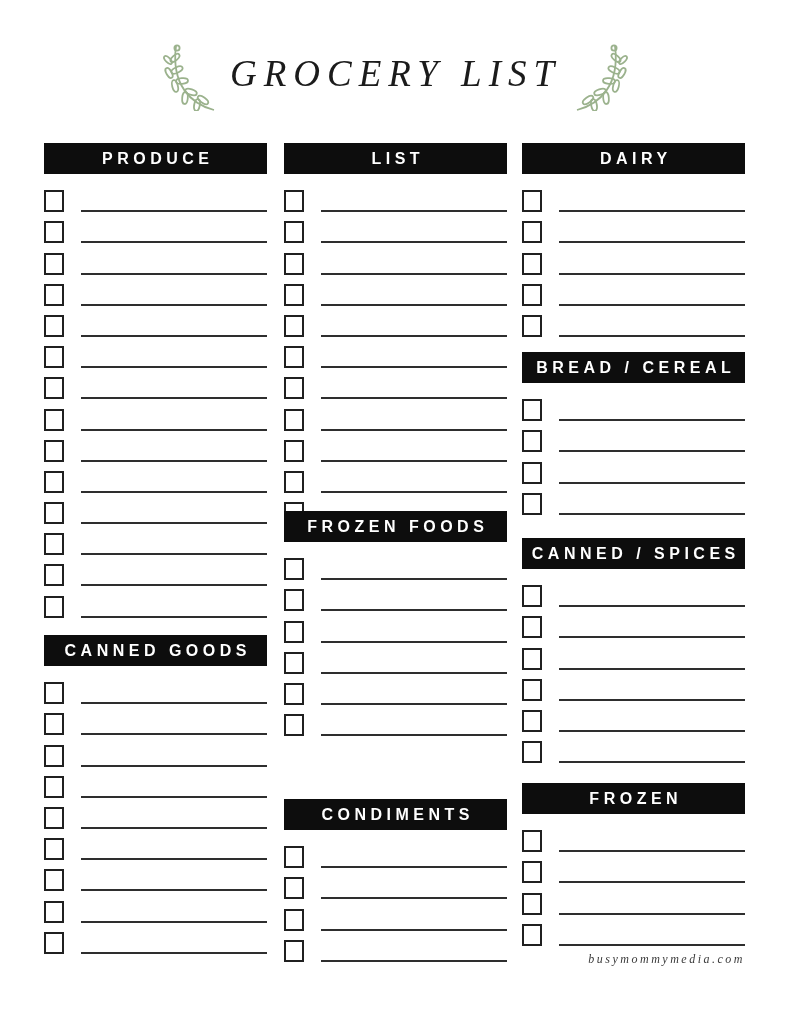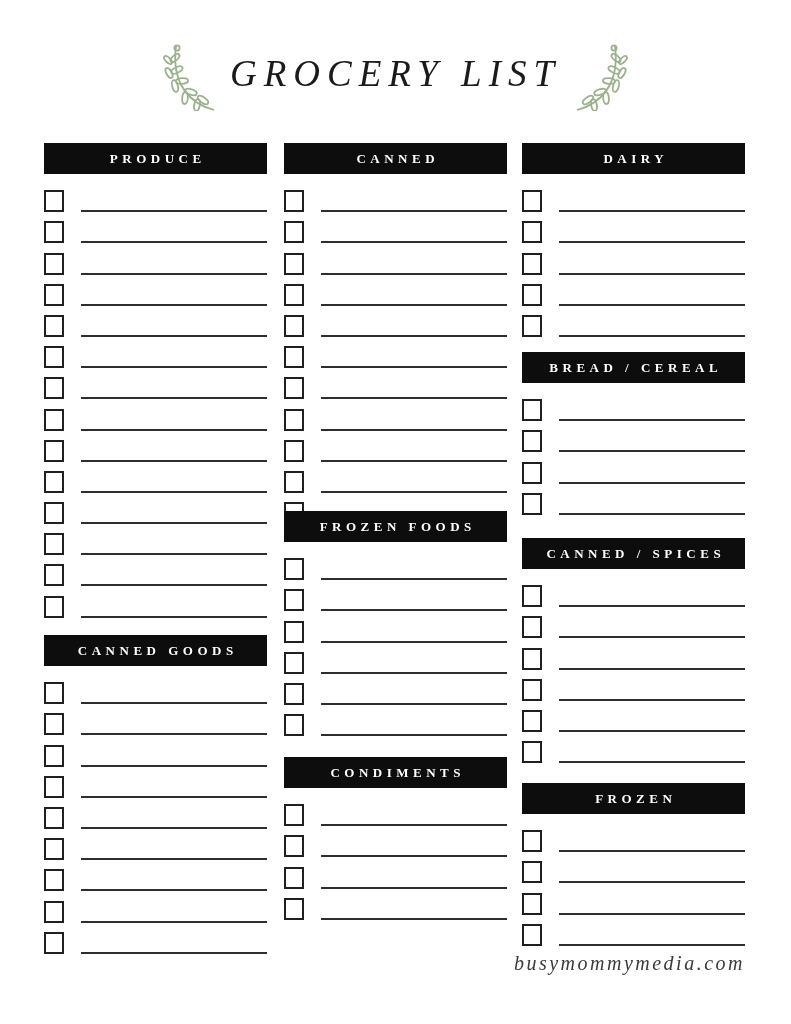--- a/index.html
+++ b/index.html
@@ -22,38 +22,37 @@
     padding-bottom:6px;
   }
   .branch{width:56px;height:70px;flex:0 0 auto;}
   .branch.right{transform:scaleX(-1);}
   .column{position:absolute;top:0;width:223px;height:1024px;}
   #col-left{left:44px;} #col-middle{left:284px;} #col-right{left:522px;}
   .section{position:absolute;left:0;width:223px;}
   .bar{
     height:31px;background:var(--bar);color:var(--bar-text);
     display:flex;align-items:center;justify-content:center;
-    font-size:13px;font-weight:bold;letter-spacing:4.5px;text-indent:4.5px;
+    font-size:16px;font-weight:bold;letter-spacing:4.5px;text-indent:4.5px;
     white-space:nowrap;
-    font-family:Liberation Serif, serif;
   }
   .rows{margin-top:8px;}
   .row{height:31.2px;position:relative;}
   .checkbox{
     position:absolute;left:0;bottom:1px;width:20px;height:22px;
     border:2px solid var(--box);background:#ffffff;
   }
   .write-line{
     position:absolute;left:37px;right:0;bottom:1px;height:2px;
     background:var(--line);
   }
   .footer-credit{
     position:absolute;top:952px;right:46px;
     font-family:"Liberation Serif",serif;font-style:italic;
-    font-size:20px;letter-spacing:2.5px;color:#3a3a3a;white-space:nowrap;
+    font-size:12px;letter-spacing:2.5px;color:#3a3a3a;white-space:nowrap;
   }
 </style>
 </head>
 <body>
 
 <div class="title-row">
   <svg class="branch left" viewBox="0 0 56 70" xmlns="http://www.w3.org/2000/svg">
     <g fill="none" stroke="#9bb28d" stroke-width="1.8">
       <path d="M54,69 C31,63 11,44 16,5"></path>
       <ellipse cx="43" cy="59" rx="6" ry="2.8" transform="rotate(35 43 59)"></ellipse>
@@ -187,21 +186,21 @@
         </div>
         <div class="row">
           <span class="checkbox"></span>
           <span class="write-line"></span>
         </div>
       </div>
     </div>
   </div>
 <div class="column" id="col-middle">
     <div class="section" style="top: 143px;">
-      <div class="bar">CANNED</div>
+      <div class="bar">LIST</div>
       <div class="rows">
         <div class="row">
           <span class="checkbox"></span>
           <span class="write-line"></span>
         </div>
         <div class="row">
           <span class="checkbox"></span>
           <span class="write-line"></span>
         </div>
         <div class="row">
@@ -264,21 +263,21 @@
         <div class="row">
           <span class="checkbox"></span>
           <span class="write-line"></span>
         </div>
         <div class="row">
           <span class="checkbox"></span>
           <span class="write-line"></span>
         </div>
       </div>
     </div>
-    <div class="section" style="top: 757px;">
+    <div class="section" style="top: 799px;">
       <div class="bar">CONDIMENTS</div>
       <div class="rows">
         <div class="row">
           <span class="checkbox"></span>
           <span class="write-line"></span>
         </div>
         <div class="row">
           <span class="checkbox"></span>
           <span class="write-line"></span>
         </div>

